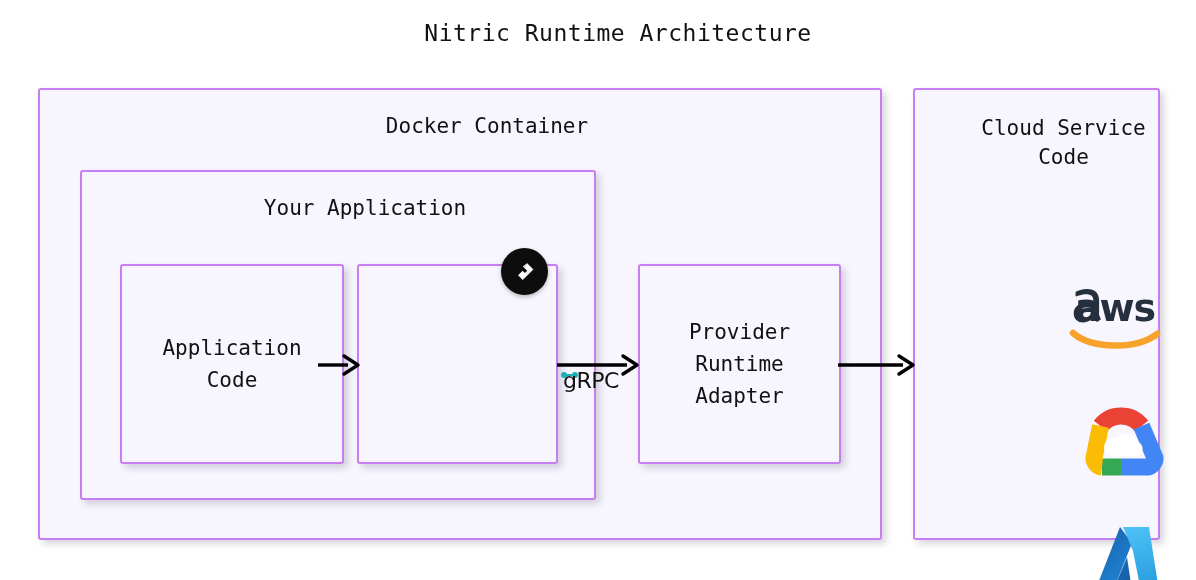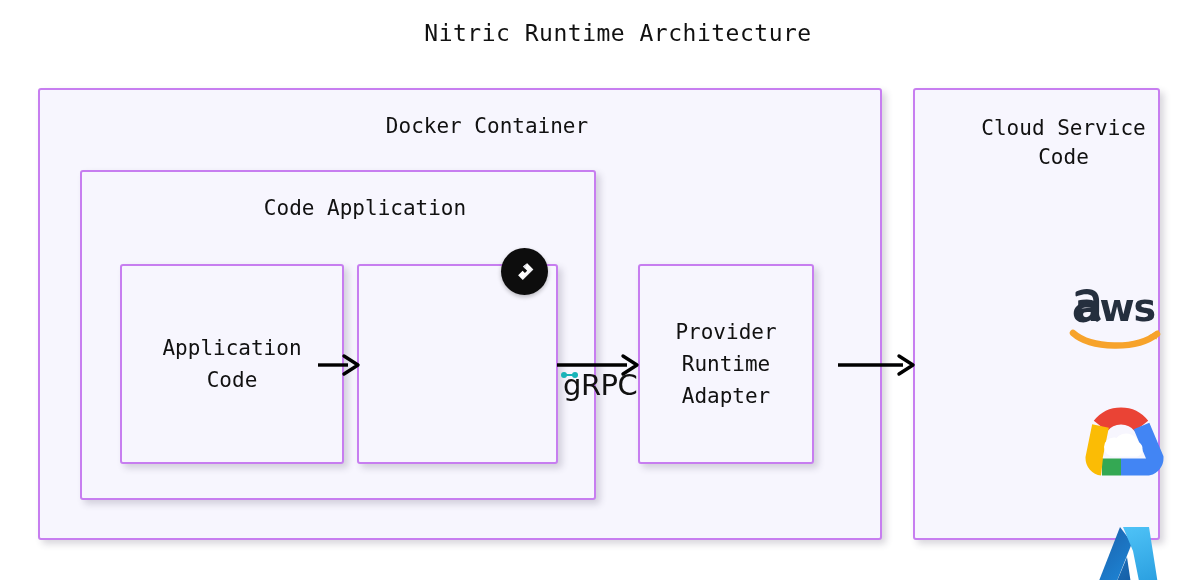--- a/index.html
+++ b/index.html
@@ -80,21 +80,21 @@
   }
   #nitric-sdk {
     left: 357px;
     top: 264px;
     width: 201px;
     height: 200px;
   }
   #provider-runtime-adapter {
     left: 638px;
     top: 264px;
-    width: 176px;
+    width: 203px;
     height: 200px;
   }
   #cloud-service-apis {
     left: 913px;
     top: 88px;
     width: 247px;
     height: 452px;
   }
   #cloud-service-apis > .box-label { top: 24px; }
 
@@ -130,21 +130,21 @@
 
   
   .arrow {
     position: absolute;
     pointer-events: none;
   }
 
   .grpc-label {
     position: absolute;
     font-family: "DejaVu Sans", "Liberation Sans", sans-serif;
-    font-size: 29px;
+    font-size: 22px;
     color: #111111;
     letter-spacing: -0.5px;
   }
   .grpc-marker {
     position: absolute;
     pointer-events: none;
   }
 
   
   .cloud-logo {
@@ -162,21 +162,21 @@
 </head>
 <body>
 
 <div class="diagram-title">Nitric Runtime Architecture</div>
 
 <div class="pbox" id="docker-container">
   <div class="box-label">Docker Container</div>
 </div>
 
 <div class="pbox" id="your-application">
-  <div class="box-label">Code Application</div>
+  <div class="box-label">Your Application</div>
 </div>
 
 <div class="pbox" id="application-code">
   <div class="leaf-label">Application
 Code</div>
 </div>
 
 <div class="pbox" id="nitric-sdk">
   <div class="nitric-badge">
     <svg width="26" height="26" viewBox="0 0 26 26" aria-hidden="true">

